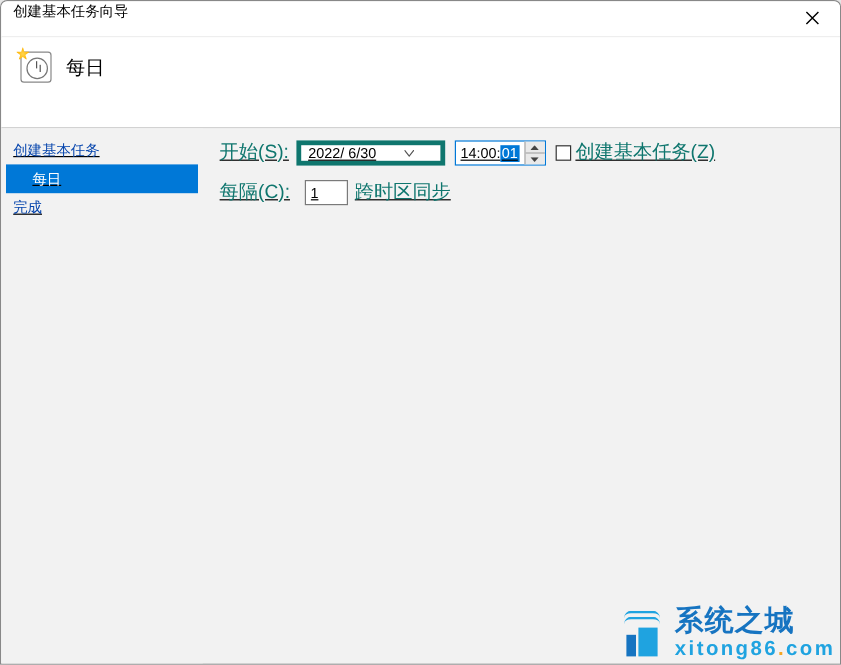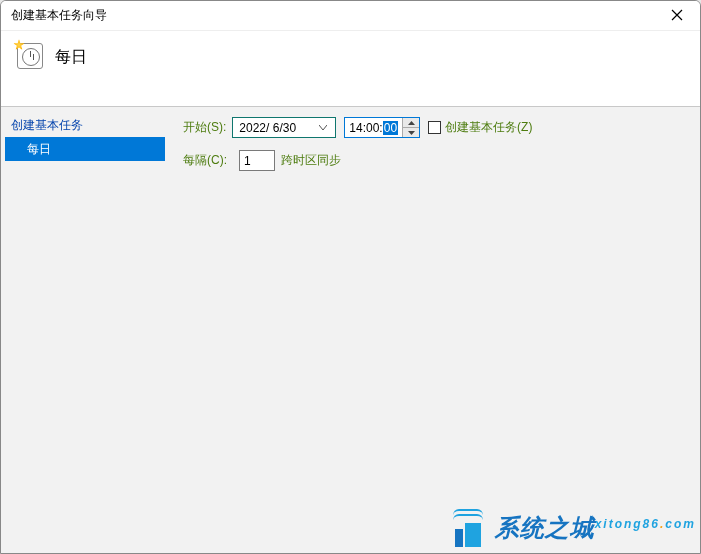--- a/index.html
+++ b/index.html
@@ -16,21 +16,20 @@
     background: #fff;
     border: 1px solid #888;
     border-radius: 6px 6px 0 0;
     position: relative;
     overflow: hidden;
     box-shadow: 0 2px 10px rgba(0,0,0,0.2);
   }
   .titlebar {
     height: 30px;
     display: flex;
-    align-items: center;
     padding: 0 8px 0 10px;
     border-bottom: 1px solid #eee;
     background: #fff;
     position: relative;
   }
   .titlebar-text {
     font-size: 12px;
     color: #000;
   }
   .close-btn {
@@ -104,20 +103,21 @@
   .header-title {
     font-size: 16px;
     color: #000;
     margin-top: 6px;
   }
 
   .body {
     display: flex;
     height: calc(100% - 30px - 76px);
     background: #f2f2f2;
+    text-decoration: underline;
   }
   .sidebar {
     width: 168px;
     padding: 6px 4px;
     background: #f2f2f2;
   }
   .nav-item {
     padding: 2px 6px;
     font-size: 12px;
     color: #0645ad;
@@ -139,31 +139,31 @@
     flex: 1;
     padding: 10px 14px;
     position: relative;
   }
   .row {
     display: flex;
     align-items: center;
     margin-bottom: 12px;
   }
   .label {
-    font-size: 12px;
-    color: #4d7c0f;
+    font-size: 16px;
+    color: #0f766e;
     margin-right: 6px;
   }
   .date-combo {
     display: flex;
     align-items: center;
-    border: 1px solid #0f766e;
+    border: 4px solid #0f766e;
     background: #fff;
     height: 21px;
-    padding: 0 4px 0 6px;
+    padding: 0 18px 0 6px;
     margin-right: 8px;
   }
   .date-combo .val {
     font-size: 12px;
     min-width: 74px;
   }
   .date-combo .dd {
     width: 16px;
     height: 17px;
     display: flex;
@@ -250,31 +250,31 @@
   }
   .wm-logo .waves span:nth-child(2){ top:5px; }
   .wm-logo .building {
     position:absolute; bottom:2px; left:8px; width:26px; height:24px;
     background:
       linear-gradient(#1674c1,#1674c1) 0 6px/8px 18px no-repeat,
       linear-gradient(#1fa3e0,#1fa3e0) 10px 0/16px 24px no-repeat;
   }
   .wm-text {
     display: flex;
+    flex-direction: column;
     line-height: 1;
-    font-style: italic;
   }
   .wm-cn {
     font-size: 24px;
     font-weight: bold;
     color: #1674c1;
     letter-spacing: 1px;
   }
   .wm-url {
-    font-size: 12px;
+    font-size: 17px;
     color: #1fa3e0;
     font-weight: bold;
     letter-spacing: 2px;
     margin-top: 2px;
   }
   .wm-url .dot { color: #f5a623; }
 </style>
 </head>
 <body>
 
@@ -294,40 +294,41 @@
       <div class="clock"></div>
       <div class="spark"></div>
     </div>
     <div class="header-title">每日</div>
   </div>
 
   <div class="body">
     <div class="sidebar">
       <div class="nav-item">创建基本任务</div>
       <div class="nav-sub selected">每日</div>
+      <div class="nav-item">完成</div>
     </div>
 
     <div class="content">
 
       <div class="row">
         <span class="label">开始(S):</span>
 
         <div class="date-combo">
           <span class="val">2022/ 6/30</span>
           <div class="dd">
             <svg viewBox="0 0 8 6">
                 <path d="M0 0 L4 5 L8 0" fill="none" stroke="#555" stroke-width="1"></path>
               </svg>
           </div>
         </div>
 
         <div class="time-spin">
           <div class="tval">
             <span>14:00:</span>
-              <span class="sel">00</span>
+              <span class="sel">01</span>
           </div>
           <div class="spin-btns">
             <div>
                 <svg viewBox="0 0 7 4">
                   <path d="M0 4 L3.5 0 L7 4 Z" fill="#444"></path>
                 </svg>
               </div>
             <div>
                 <svg viewBox="0 0 7 4">
                   <path d="M0 0 L3.5 4 L7 0 Z" fill="#444"></path>

